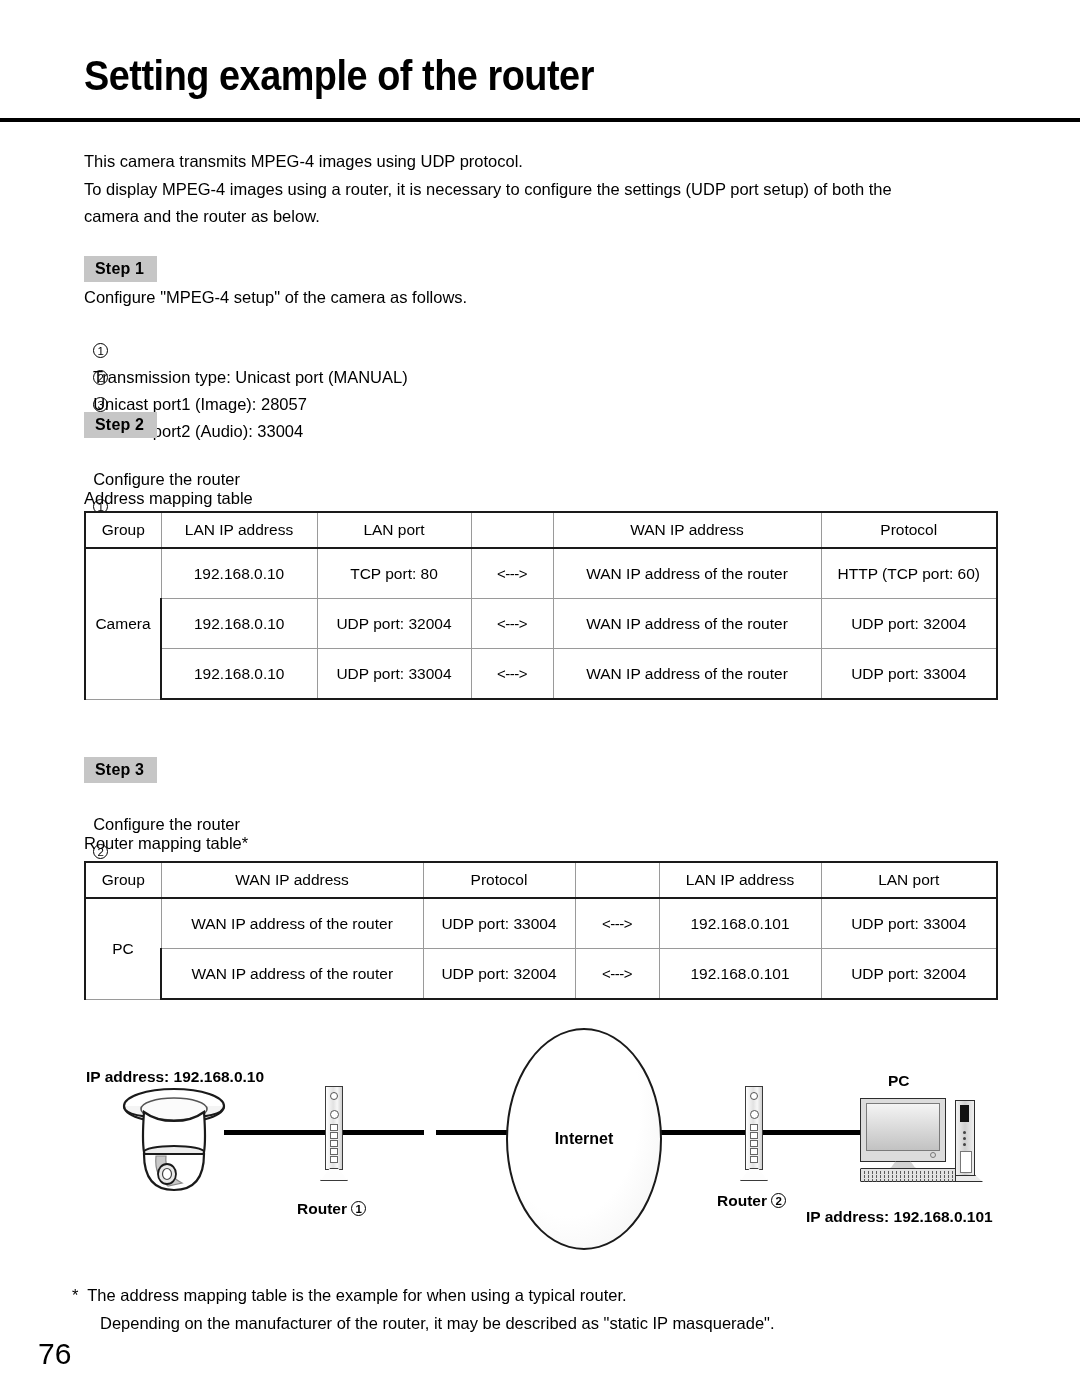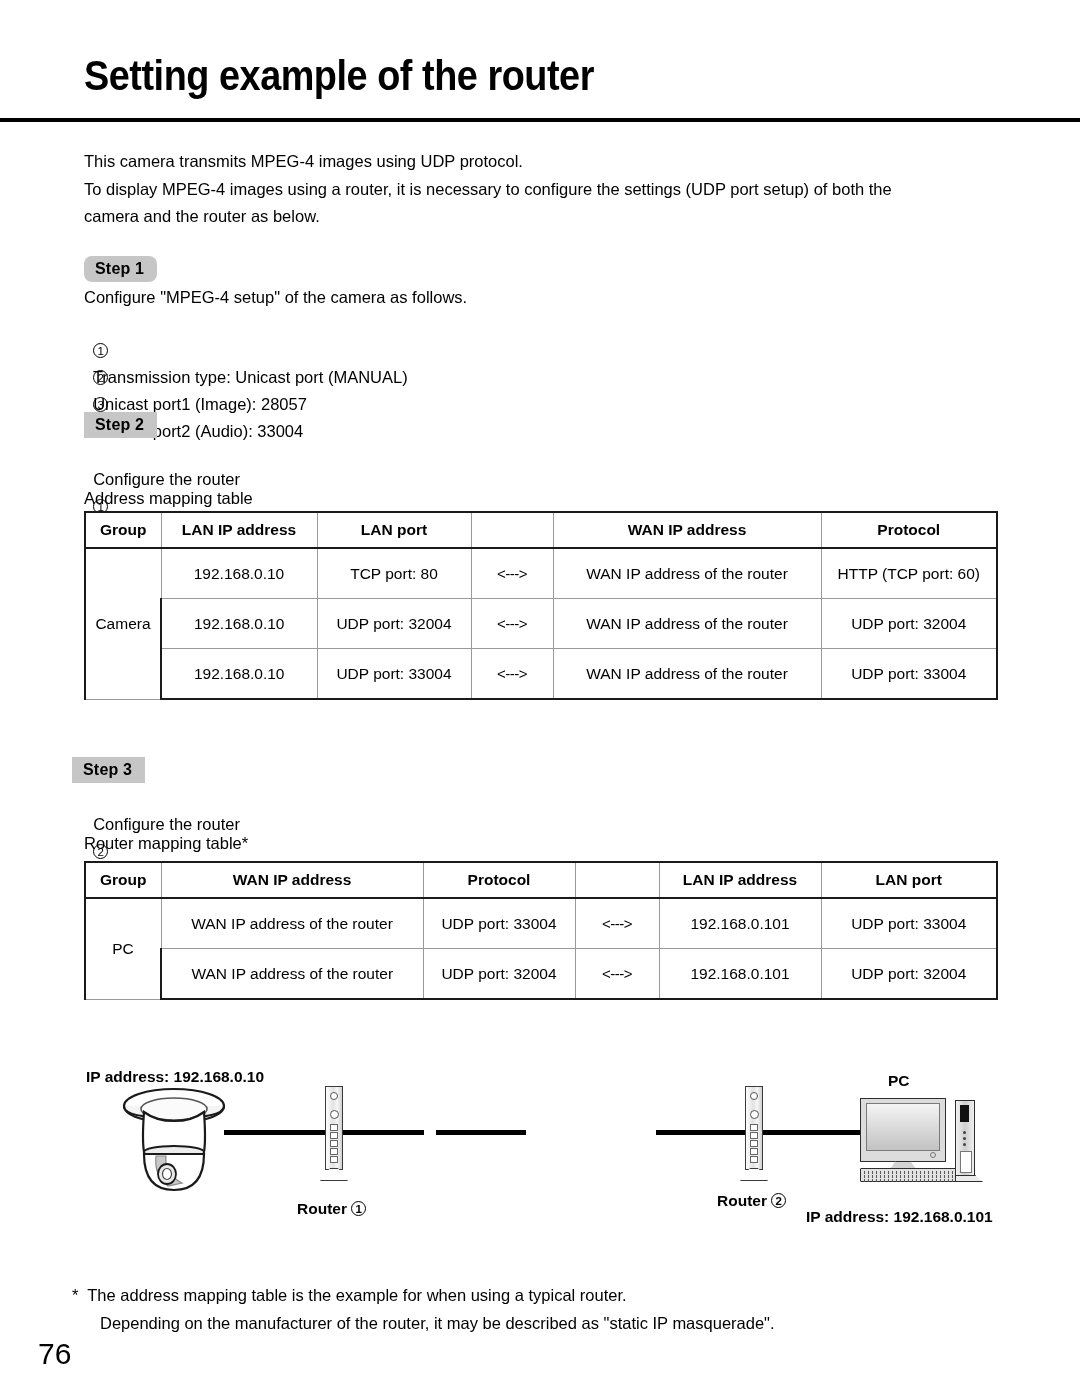--- a/index.html
+++ b/index.html
@@ -77,21 +77,21 @@
     table-layout: fixed;
   }
   table.amt td, table.amt th {
     border: 1px solid #9a9a9a;
     text-align: center;
     vertical-align: middle;
     font-weight: normal;
     padding: 0 4px;
   }
   table.amt th {
-    font-weight: bold;
+    font-weight: normal;
     height: 34px;
     border-bottom: 2px solid #1a1a1a;
   }
   table.amt tbody td { height: 49px; }
   table.amt tr td:first-child,
   table.amt tr th:first-child { border-left: 2px solid #1a1a1a; }
   table.amt tr td:last-child,
   table.amt tr th:last-child { border-right: 2px solid #1a1a1a; }
   table.amt thead tr th { border-top: 2px solid #1a1a1a; }
   table.amt tbody tr:last-child td { border-bottom: 2px solid #1a1a1a; }
@@ -170,21 +170,21 @@
 </head>
 <body>
 
 <div class="page-title">Setting example of the router</div>
 <div class="title-rule"></div>
 
 <div class="para" style="left:84px; top:148px;text-align:right;">This camera transmits MPEG-4 images using UDP protocol.</div>
 <div class="para" style="left:84px; top:176px;">To display MPEG-4 images using a router, it is necessary to configure the settings (UDP port setup) of both the</div>
 <div class="para" style="left:84px; top:203px;">camera and the router as below.</div>
 
-<div class="step-badge" style="left:84px; top:256px;border-radius:8px;">Step 1</div>
+<div class="step-badge" style="left:84px; top:256px;">Step 1</div>
 <div class="para" style="left:84px; top:284px;">Configure "MPEG-4 setup" of the camera as follows.</div>
 <div class="para" style="left:84px; top:310px;">
   <span class="circ">1</span>
   <span>Transmission type: Unicast port (MANUAL)</span>
 </div>
 <div class="para" style="left:84px; top:337px;">
   <span class="circ">2</span>
   <span>Unicast port1 (Image): 28057</span>
 </div>
 <div class="para" style="left:84px; top:364px;">
@@ -238,21 +238,21 @@
     <tr>
       <td>192.168.0.10</td>
       <td>UDP port: 33004</td>
       <td class="arrow-cell">&lt;---&gt;</td>
       <td>WAN IP address of the router</td>
       <td>UDP port: 33004</td>
     </tr>
   </tbody>
 </table>
 
-<div class="step-badge" style="left:72px; top:757px;">Step 3</div>
+<div class="step-badge" style="left:84px; top:757px;">Step 3</div>
 <div class="para" style="left:84px; top:784px;">
   <span>Configure the router</span>
   <span class="circ">2</span>
   <span>to which the PC is connected as follows.</span>
 </div>
 <div class="para" style="left:84px; top:830px;">Router mapping table*</div>
 
 <table class="amt" style="left:84px; top:861px; width:912px;">
   <colgroup>
     <col style="width:76px">
@@ -322,20 +322,23 @@
     <div class="port" style="left:10px; top:54px; width:6px; height:5px;"></div>
     <div class="port" style="left:10px; top:62px; width:6px; height:5px;"></div>
     <div class="port" style="left:10px; top:70px; width:6px; height:5px;"></div>
     <div class="stand"></div>
   </div>
   <div class="dlabel" style="left:213px; top:180px;">
     <span>Router</span>
     <span class="circ">1</span>
   </div>
 
+  <div class="cloud" style="left:422px; top:8px; width:152px; height:218px;">
+    <span>Internet</span>
+  </div>
 
   <div class="router" style="left:656px; top:66px;">
     <div class="body"></div>
     <div class="led" style="left:10px; top:6px; width:6px; height:6px;"></div>
     <div class="led" style="left:10px; top:24px; width:7px; height:7px;"></div>
     <div class="port" style="left:10px; top:38px; width:6px; height:5px;"></div>
     <div class="port" style="left:10px; top:46px; width:6px; height:5px;"></div>
     <div class="port" style="left:10px; top:54px; width:6px; height:5px;"></div>
     <div class="port" style="left:10px; top:62px; width:6px; height:5px;"></div>
     <div class="port" style="left:10px; top:70px; width:6px; height:5px;"></div>

